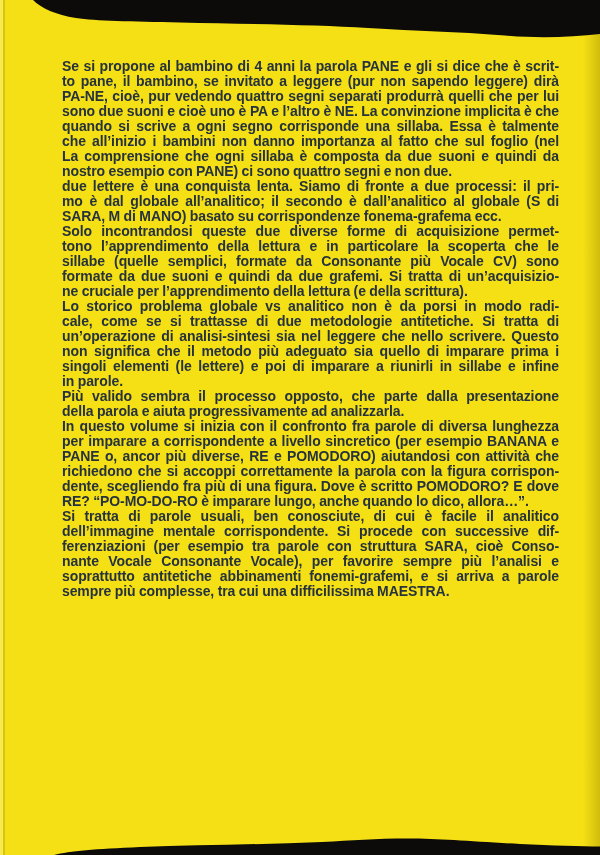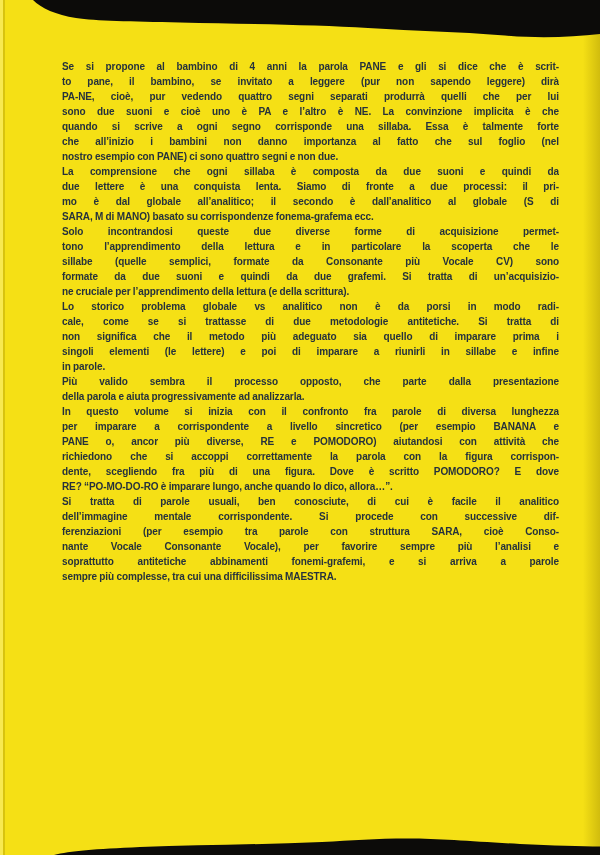--- a/index.html
+++ b/index.html
@@ -34,21 +34,21 @@
     background:linear-gradient(to right, rgba(150,130,0,0), rgba(150,130,0,0.38));
   }
   .edges-svg{
     position:absolute;inset:0;pointer-events:none;
   }
   .text-block{
     position:absolute;
     left:62px;top:59px;width:497px;
     color:var(--text-ink);
     font-weight:700;
-    font-size:10px;
+    font-size:14px;
     letter-spacing:-0.1px;
     word-spacing:-0.3px;
     line-height:15px;
   }
   .line{
     text-align:justify;
     text-align-last:justify;
     height:15px;
     overflow:hidden;
   }
@@ -80,32 +80,33 @@
              L600,855 Z"></path>
   </svg>
 
   <div class="text-block">
       <div class="line">Se si propone al bambino di 4 anni la parola PANE e gli si dice che è scrit-</div>
       <div class="line">to pane, il bambino, se invitato a leggere (pur non sapendo leggere) dirà</div>
       <div class="line">PA-NE, cioè, pur vedendo quattro segni separati produrrà quelli che per lui</div>
       <div class="line">sono due suoni e cioè uno è PA e l’altro è NE. La convinzione implicita è che</div>
       <div class="line">quando si scrive a ogni segno corrisponde una sillaba. Essa è talmente forte</div>
       <div class="line">che all’inizio i bambini non danno importanza al fatto che sul foglio (nel</div>
+      <div class="line">La comprensione che ogni sillaba è composta da due suoni e quindi da</div>
       <div class="line para-end">nostro esempio con PANE) ci sono quattro segni e non due.</div>
-      <div class="line">La comprensione che ogni sillaba è composta da due suoni e quindi da</div>
       <div class="line">due lettere è una conquista lenta. Siamo di fronte a due processi: il pri-</div>
       <div class="line">mo è dal globale all’analitico; il secondo è dall’analitico al globale (S di</div>
       <div class="line para-end">SARA, M di MANO) basato su corrispondenze fonema-grafema ecc.</div>
       <div class="line">Solo incontrandosi queste due diverse forme di acquisizione permet-</div>
       <div class="line">tono l’apprendimento della lettura e in particolare la scoperta che le</div>
       <div class="line">sillabe (quelle semplici, formate da Consonante più Vocale CV) sono</div>
       <div class="line">formate da due suoni e quindi da due grafemi. Si tratta di un’acquisizio-</div>
       <div class="line para-end">ne cruciale per l’apprendimento della lettura (e della scrittura).</div>
       <div class="line">Lo storico problema globale vs analitico non è da porsi in modo radi-</div>
       <div class="line">cale, come se si trattasse di due metodologie antitetiche. Si tratta di</div>
+      <div class="line">un’operazione di analisi-sintesi sia nel leggere che nello scrivere. Questo</div>
       <div class="line">non significa che il metodo più adeguato sia quello di imparare prima i</div>
       <div class="line">singoli elementi (le lettere) e poi di imparare a riunirli in sillabe e infine</div>
       <div class="line para-end">in parole.</div>
       <div class="line">Più valido sembra il processo opposto, che parte dalla presentazione</div>
       <div class="line para-end">della parola e aiuta progressivamente ad analizzarla.</div>
       <div class="line">In questo volume si inizia con il confronto fra parole di diversa lunghezza</div>
       <div class="line">per imparare a corrispondente a livello sincretico (per esempio BANANA e</div>
       <div class="line">PANE o, ancor più diverse, RE e POMODORO) aiutandosi con attività che</div>
       <div class="line">richiedono che si accoppi correttamente la parola con la figura corrispon-</div>
       <div class="line">dente, scegliendo fra più di una figura. Dove è scritto POMODORO? E dove</div>

